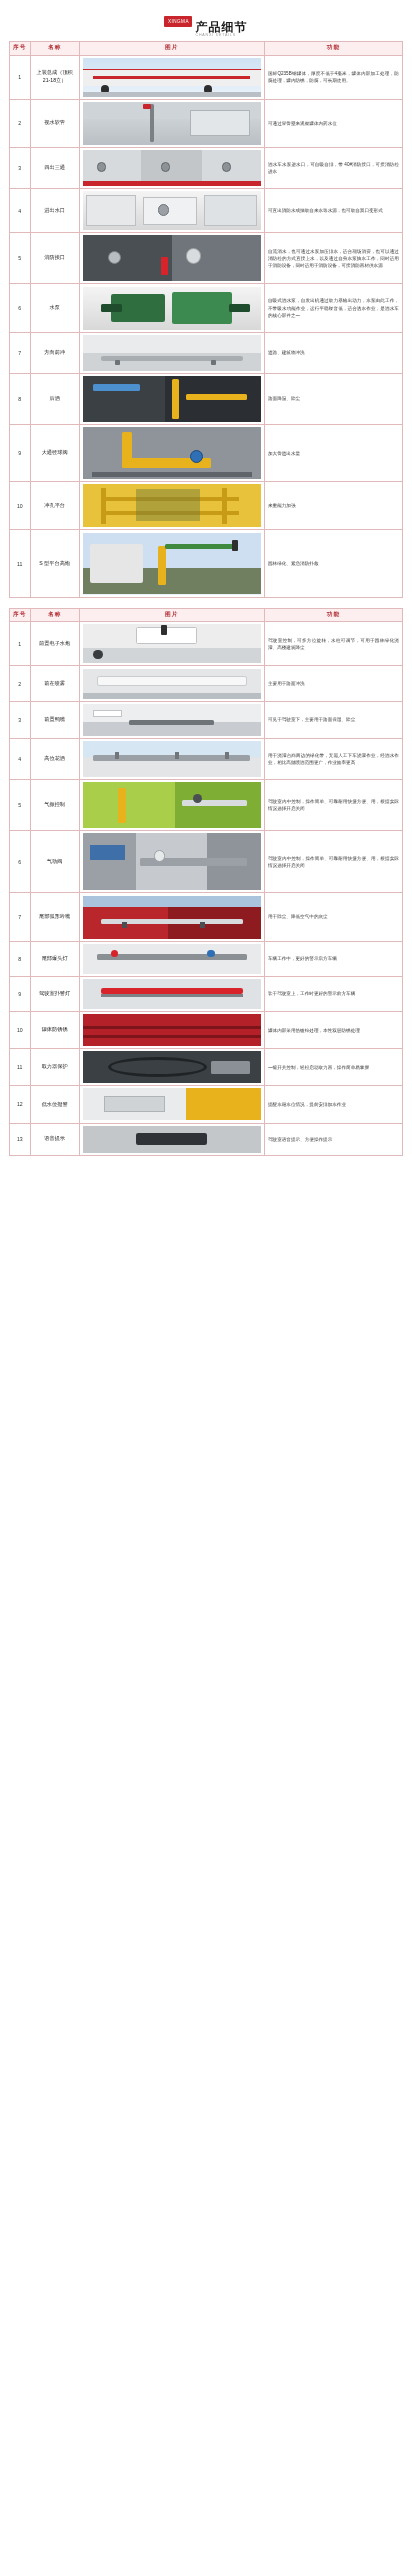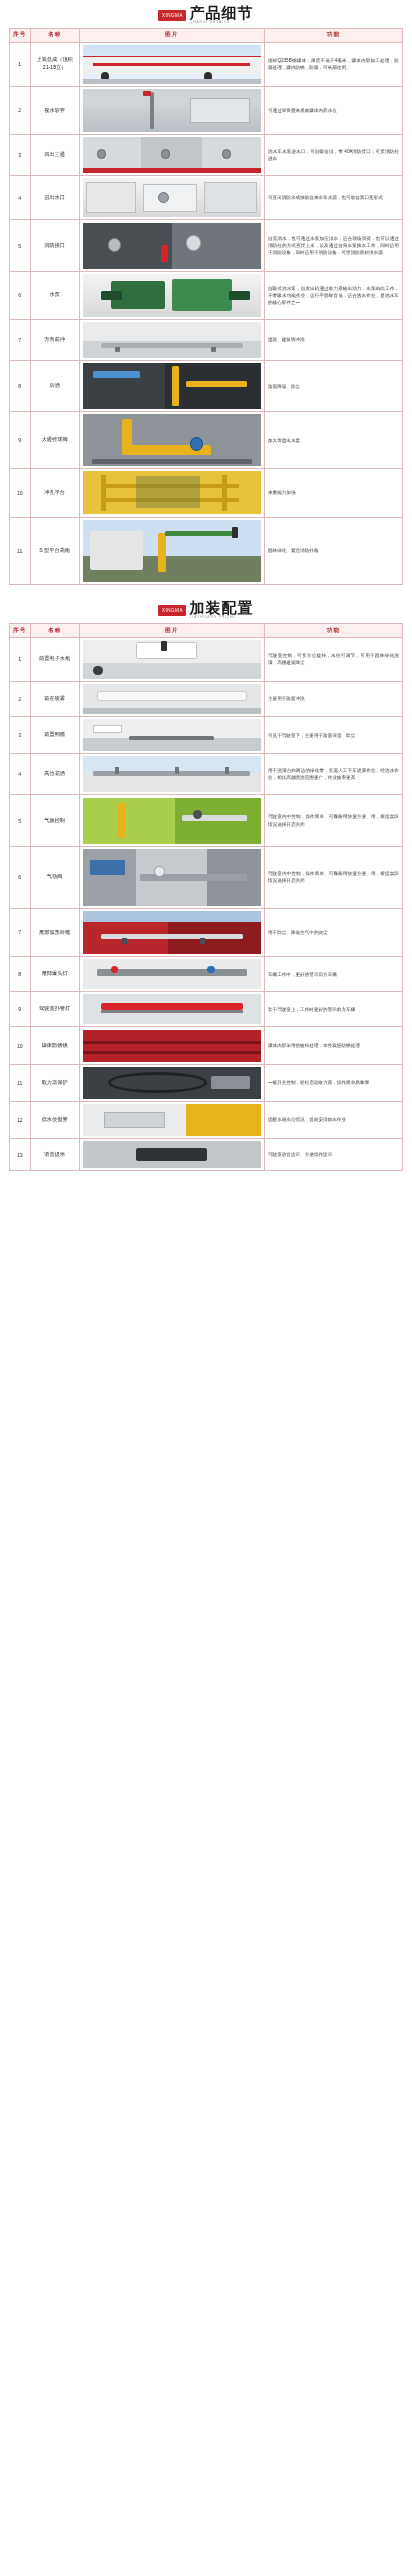--- a/index.html
+++ b/index.html
@@ -42,24 +42,25 @@
     letter-spacing: 0.5px;
     flex-shrink: 0;
   }
   .banner-text {
     display: flex;
     flex-direction: column;
     align-items: flex-start;
     line-height: 1.05;
   }
   .banner-title {
-    font-size: 15px;
+    font-size: 12px;
     font-weight: bold;
     color: #1b1b1b;
     letter-spacing: 1px;
+    margin-top: 16px;
   }
   .banner-sub {
     font-size: 3.6px;
     color: #9a9a9a;
     letter-spacing: 0.8px;
     text-transform: uppercase;
     margin-top: 0.5px;
   }
   
   table.spec {
@@ -346,29 +347,20 @@
             <div class="strip" style="left:84%;top:12%;width:6.2px;height:11.3px;background:#2f2f2f;border-radius:1px;"></div>
           </div>
         </td>
         <td class="func">园林绿化、紧急消防扑救</td>
       </tr>
     </tbody>
   </table>
 
   <div class="gap20"></div>
 
-  <div class="banner">
-    <div class="banner-inner">
-      <div class="banner-badge">XINGMA</div>
-      <div class="banner-text">
-        <div class="banner-title">加装配置</div>
-        <div class="banner-sub">JIAZHUANG PEIZHI</div>
-      </div>
-    </div>
-  </div>
 
   <table class="spec">
     <colgroup>
         <col class="c-no">
         <col class="c-name">
         <col class="c-img">
         <col class="c-func">
       </colgroup>
     <thead>
       <tr>

